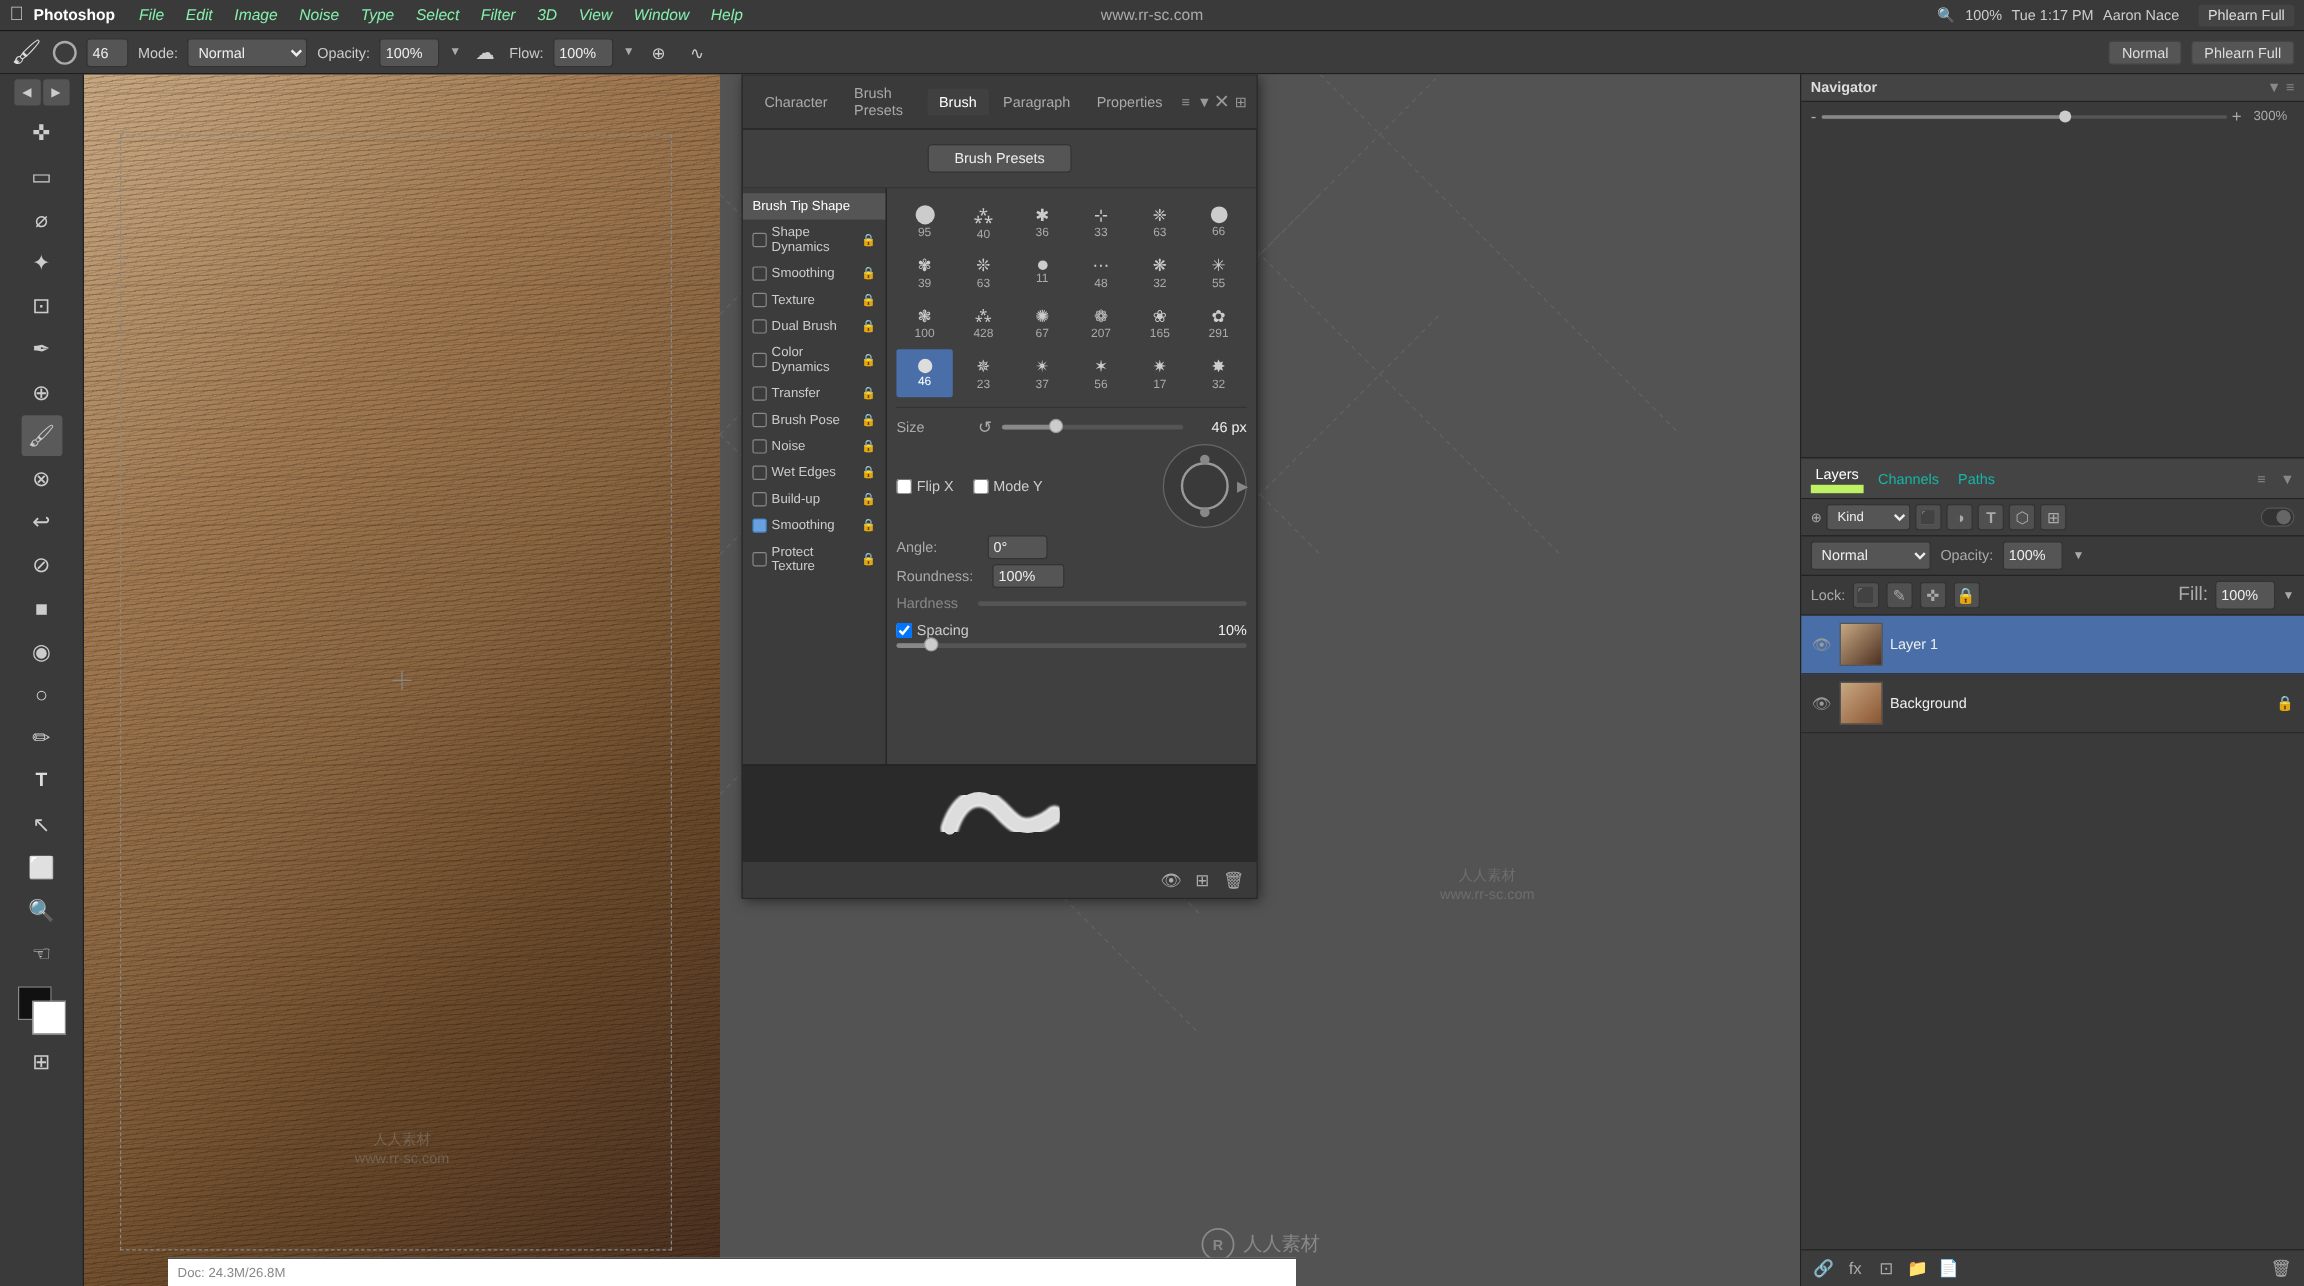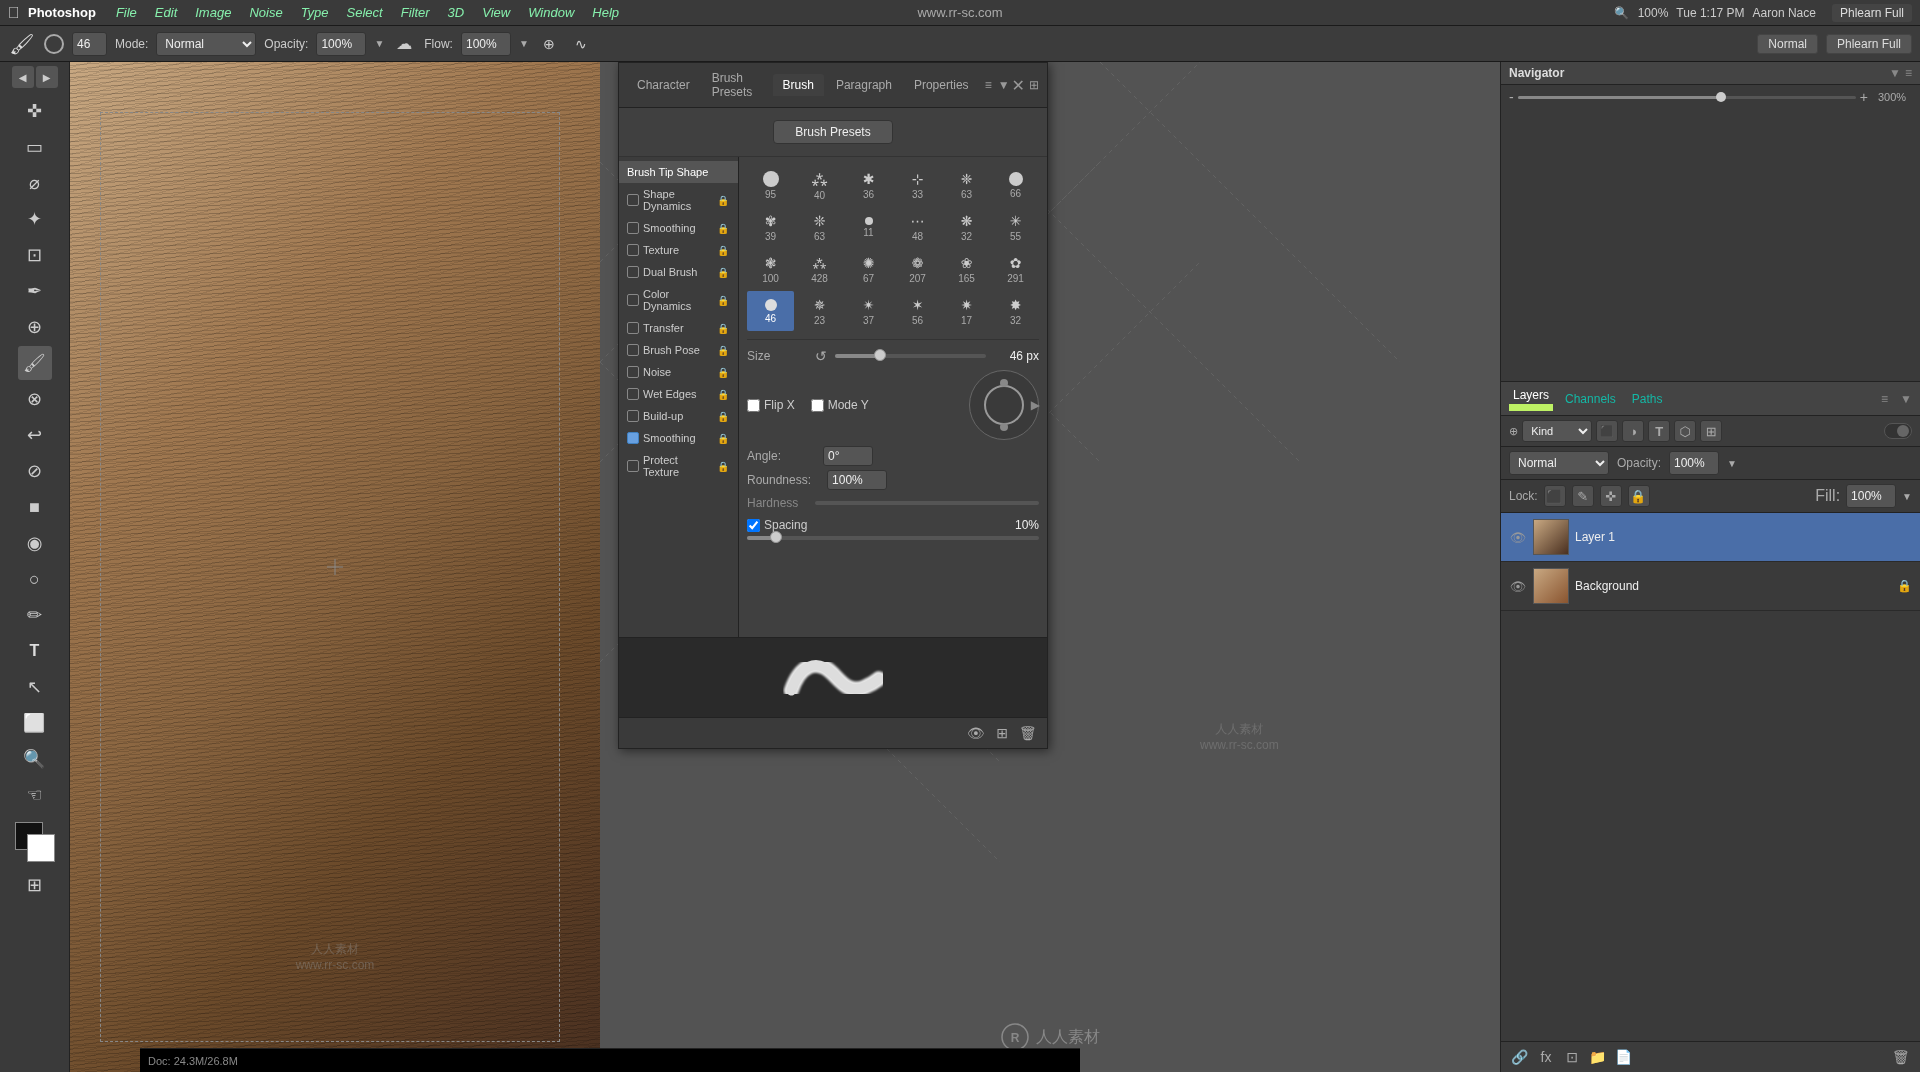--- a/index.html
+++ b/index.html
@@ -420,21 +420,21 @@
     
     .brush-stroke-svg { width: 100px; height: 60px; }
 
     
     #status-bar {
       position: absolute;
       bottom: 0;
       left: 70px;
       right: 420px;
       height: 24px;
-      background: #000000;
+      background: #ffffff;
       border-top: 1px solid #222;
       display: flex;
       align-items: center;
       padding: 0 8px;
       font-size: 11px;
       color: #888;
       gap: 16px;
     }
 
     

